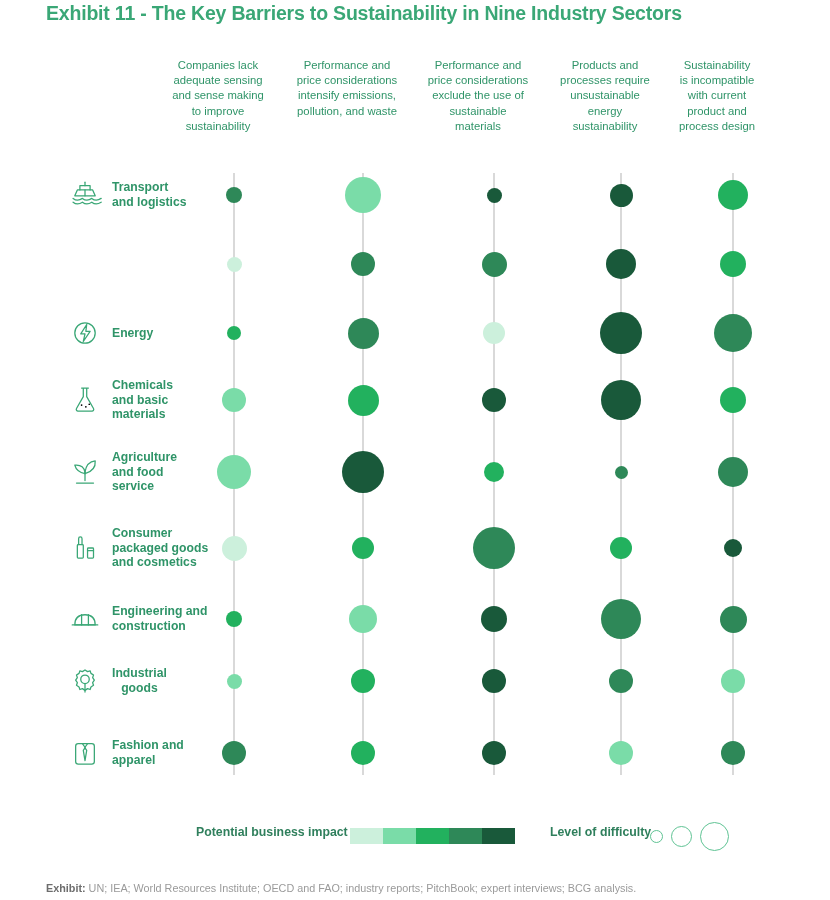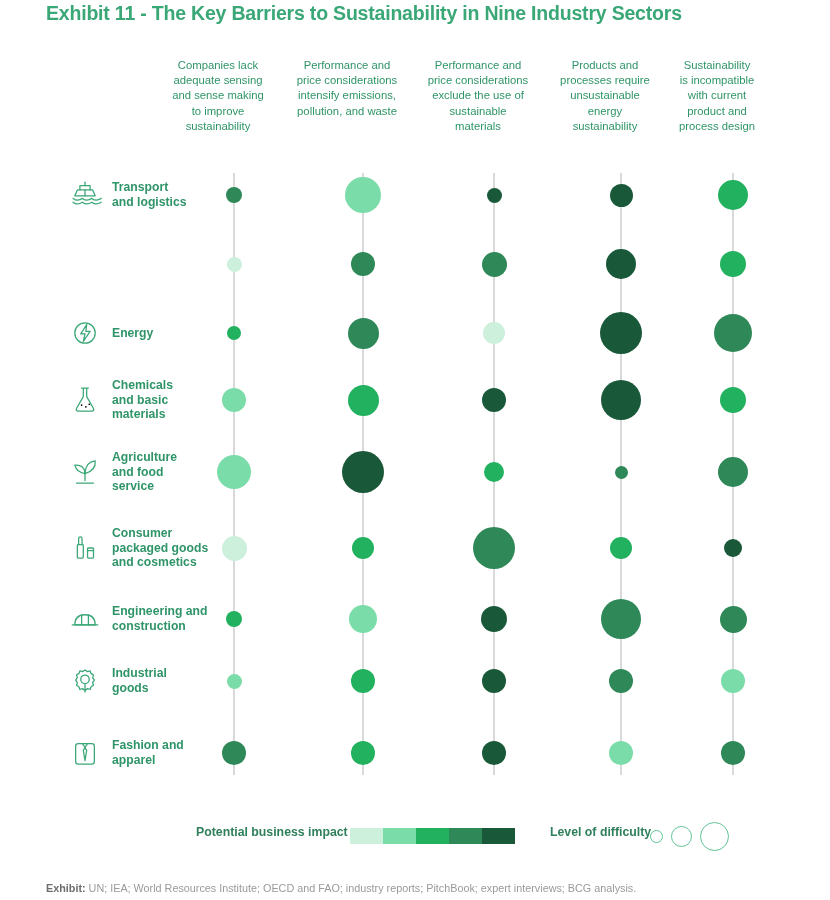--- a/index.html
+++ b/index.html
@@ -243,21 +243,21 @@
       </div>
       <div class="row-label" style="top: 454.4px; height: 29.2px;">
         <svg viewBox="0 0 40 40" class="row-icon" stroke="#3aa776" stroke-width="1.5" stroke-linejoin="round" stroke-linecap="round" fill="none">
           <path d="M8 27 q0 -12 12 -12 q12 0 12 12 z" fill="none"></path>
           <path d="M5 27 h30" fill="none"></path>
           <path d="M16 15 v12 M24 15 v12" fill="none"></path>
         </svg>
         <div class="row-text">Engineering and
 construction</div>
       </div>
-      <div class="row-label" style="top: 516.4px; height: 29.2px;">
+      <div class="row-label" style="top: 516.4px; height: 29.2px; text-align: center;">
         <svg viewBox="0 0 40 40" class="row-icon" stroke="#3aa776" stroke-width="1.5" stroke-linejoin="round" stroke-linecap="round" fill="none">
           <path d="M20 7 l3 2 l3 -1 l1 3 l3 2 l-1 3 l2 3 l-2 3 l1 3 l-3 2 l-1 3 l-3 -1 l-3 2 l-3 -2 l-3 1 l-1 -3 l-3 -2 l1 -3 l-2 -3 l2 -3 l-1 -3 l3 -2 l1 -3 l3 1 z" fill="none"></path>
           <circle cx="20" cy="18" r="5" fill="none"></circle>
           <path d="M20 23 v10" fill="none"></path>
         </svg>
         <div class="row-text">Industrial
 goods</div>
       </div>
       <div class="row-label" style="top: 588.4px; height: 29.2px; align-items: center;">
         <svg viewBox="0 0 40 40" class="row-icon" stroke="#3aa776" stroke-width="1.5" stroke-linejoin="round" stroke-linecap="round" fill="none">

